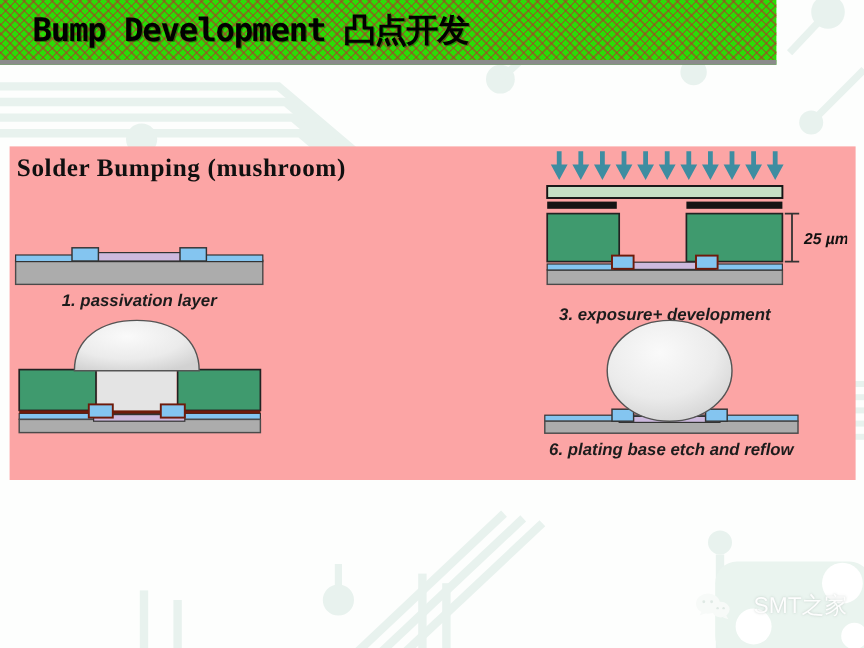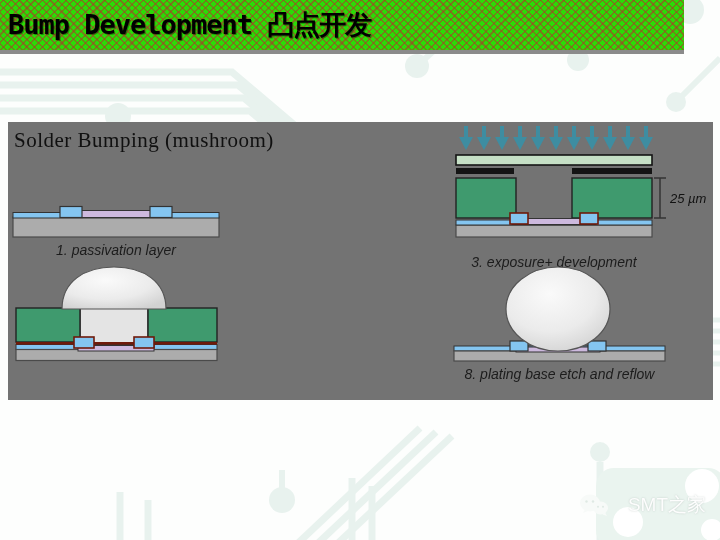--- a/index.html
+++ b/index.html
@@ -8,37 +8,37 @@
     background:#fdfefd;font-family:"Liberation Sans",sans-serif;
   }
   
   .bg-pattern{position:absolute;inset:0;z-index:0;pointer-events:none;}
   .bg-pattern path,.bg-pattern line{stroke:var(--circuit_trace,#e8f2ee);fill:none;}
   .bg-pattern circle{fill:var(--circuit_trace,#e8f2ee);stroke:none;}
   .bg-pattern .blob{fill:var(--circuit_blob,#eaf4ef);stroke:none;}
   .bg-pattern .hole{fill:#ffffff;}
   
   .header{
-    position:absolute;left:0;top:0;width:684px;height:50px;z-index:2;
+    position:absolute;left:0;top:0;width:628px;height:50px;z-index:2;
     background:
       repeating-linear-gradient(45deg, transparent 0 4px, rgba(168,62,40,.55) 4px 5.5px),
       repeating-linear-gradient(-45deg, transparent 0 4px, rgba(168,62,40,.55) 4px 5.5px),
       var(--header_green,#2bdb06);
     border-bottom:4px solid #8b8b8b;
-    display:flex;align-items:center;
+    display:flex;align-items:center;padding-left:19px;
   }
   .header-title{
     font-family:"DejaVu Sans Mono",monospace;font-weight:800;font-size:27px;
     color:#000;padding-left:8px;letter-spacing:-1px;
     text-shadow:1px 1px 0 rgba(0,0,0,.35);white-space:nowrap;
   }
   
   .content-panel{
     position:absolute;left:8px;top:122px;width:705px;height:278px;
-    background:#737373;z-index:1;
+    background:#fca5a5;z-index:1;font-weight:bold;
   }
   .slide-title{
     position:absolute;left:6px;top:6px;
     font-family:"Liberation Serif",serif;font-size:21px;color:#101010;
     letter-spacing:.5px;
   }
   .panel{position:absolute;display:flex;flex-direction:column;align-items:center;}
   .caption{
     font-style:italic;font-size:14px;color:#1c1c1c;margin-top:4px;
     white-space:nowrap;text-align:center;
@@ -197,21 +197,21 @@
 
   <div class="panel p6">
     <svg width="215" height="100" viewBox="0 0 215 100">
       <rect class="blue" x="2" y="84" width="211" height="5"></rect>
       <rect class="gray" x="2" y="89" width="211" height="10"></rect>
       <rect class="pad" x="64" y="85" width="84" height="5"></rect>
       <rect class="stepB" x="58" y="79" width="18" height="10"></rect>
       <rect class="stepB" x="136" y="79" width="18" height="10"></rect>
       <ellipse class="solder" cx="106" cy="47" rx="52" ry="42"></ellipse>
     </svg>
-    <div class="caption">8. plating base etch and reflow</div>
+    <div class="caption">6. plating base etch and reflow</div>
   </div>
 
 </div>
 
 <div class="watermark">
   <svg width="30" height="24" viewBox="0 0 30 24">
     <ellipse cx="11" cy="10" rx="10" ry="8.5" fill="#f7faf8"></ellipse>
     <path d="M6,16 l-2,4 5,-2 z" fill="#f7faf8"></path>
     <circle cx="7.5" cy="8.5" r="1.2" fill="#dfe9e4"></circle>
     <circle cx="14" cy="8.5" r="1.2" fill="#dfe9e4"></circle>

